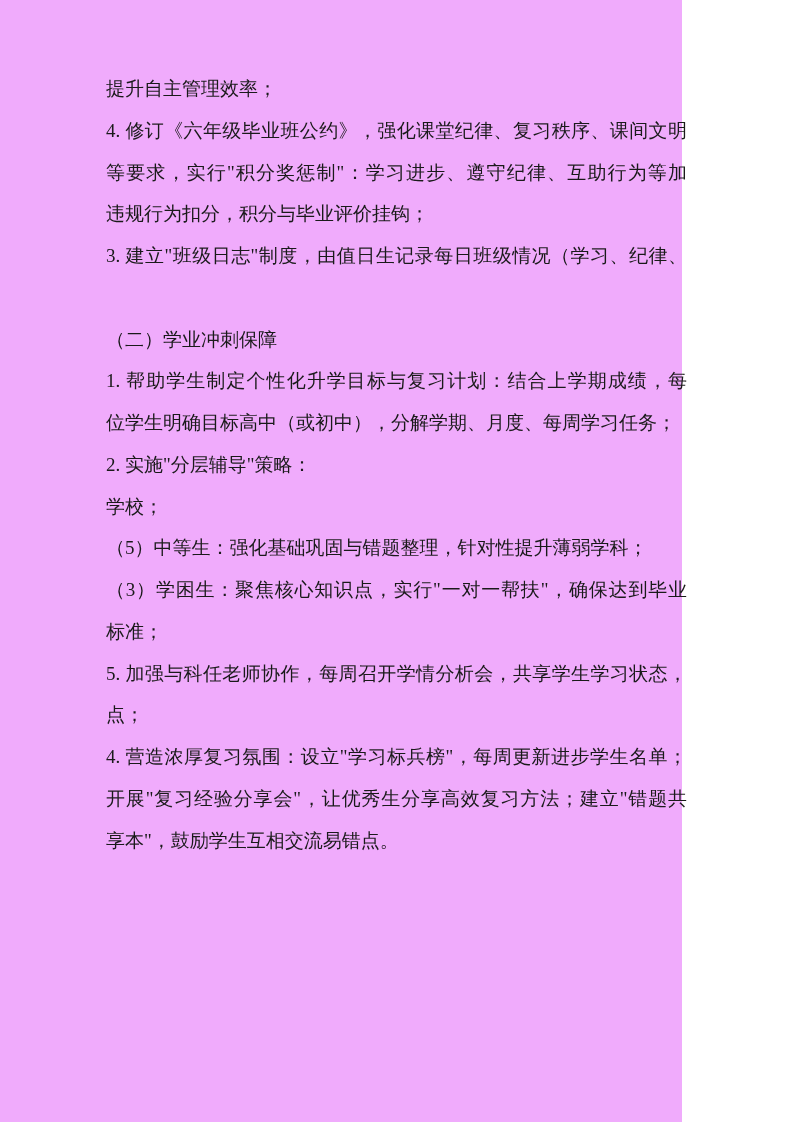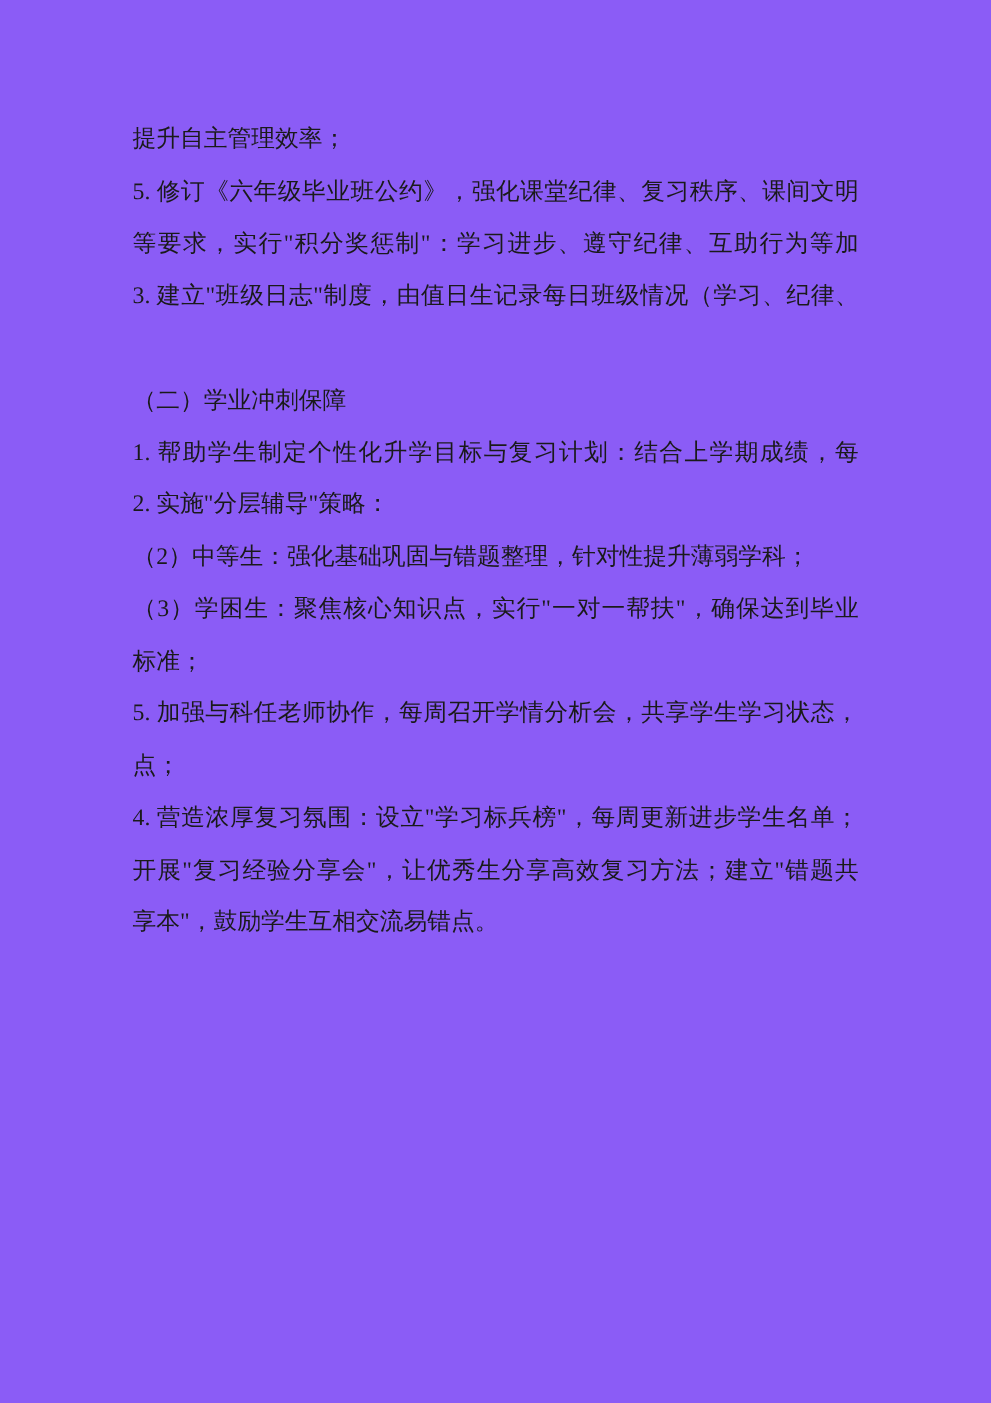--- a/index.html
+++ b/index.html
@@ -7,24 +7,24 @@
     padding: 0;
   }
   body {
     width: 793px;
     height: 1122px;
     background: #ffffff;
     overflow: hidden;
   }
   .page {
     box-sizing: border-box;
-    width: 793px;
+    width: 682px;
     height: 1122px;
-    background: #8b5cf6;
-    padding: 91px 106px 0 106px;
+    background: #f0abfc;
+    padding: 68px 106px 0 106px;
   }
   .text-block {
     width: 581px;
   }
   .line {
     height: 41.75px;
     line-height: 41.75px;
     font-family: "Liberation Serif", "DejaVu Serif", serif;
     font-size: 19px;
     color: #1a1a1a;
@@ -40,28 +40,31 @@
   .line.empty {
     white-space: normal;
   }
 </style>
 </head>
 <body style="background: rgb(255, 255, 255);">
 
 <div class="page">
   <div class="text-block" style="color: rgb(26, 26, 26);">
       <div class="line">提升自主管理效率；</div>
-      <div class="line j">5. 修订《六年级毕业班公约》，强化课堂纪律、复习秩序、课间文明</div>
+      <div class="line j">4. 修订《六年级毕业班公约》，强化课堂纪律、复习秩序、课间文明</div>
       <div class="line j">等要求，实行"积分奖惩制"：学习进步、遵守纪律、互助行为等加分，</div>
+      <div class="line">违规行为扣分，积分与毕业评价挂钩；</div>
       <div class="line j">3. 建立"班级日志"制度，由值日生记录每日班级情况（学习、纪律、</div>
       <div class="line empty"></div>
       <div class="line">（二）学业冲刺保障</div>
       <div class="line j">1. 帮助学生制定个性化升学目标与复习计划：结合上学期成绩，每</div>
+      <div class="line">位学生明确目标高中（或初中），分解学期、月度、每周学习任务；</div>
       <div class="line">2. 实施"分层辅导"策略：</div>
-      <div class="line">（2）中等生：强化基础巩固与错题整理，针对性提升薄弱学科；</div>
+      <div class="line">学校；</div>
+      <div class="line">（5）中等生：强化基础巩固与错题整理，针对性提升薄弱学科；</div>
       <div class="line j">（3）学困生：聚焦核心知识点，实行"一对一帮扶"，确保达到毕业</div>
       <div class="line">标准；</div>
       <div class="line j">5. 加强与科任老师协作，每周召开学情分析会，共享学生学习状态，</div>
       <div class="line">点；</div>
       <div class="line j">4. 营造浓厚复习氛围：设立"学习标兵榜"，每周更新进步学生名单；</div>
       <div class="line j">开展"复习经验分享会"，让优秀生分享高效复习方法；建立"错题共</div>
       <div class="line">享本"，鼓励学生互相交流易错点。</div>
     </div>
 </div>
 

